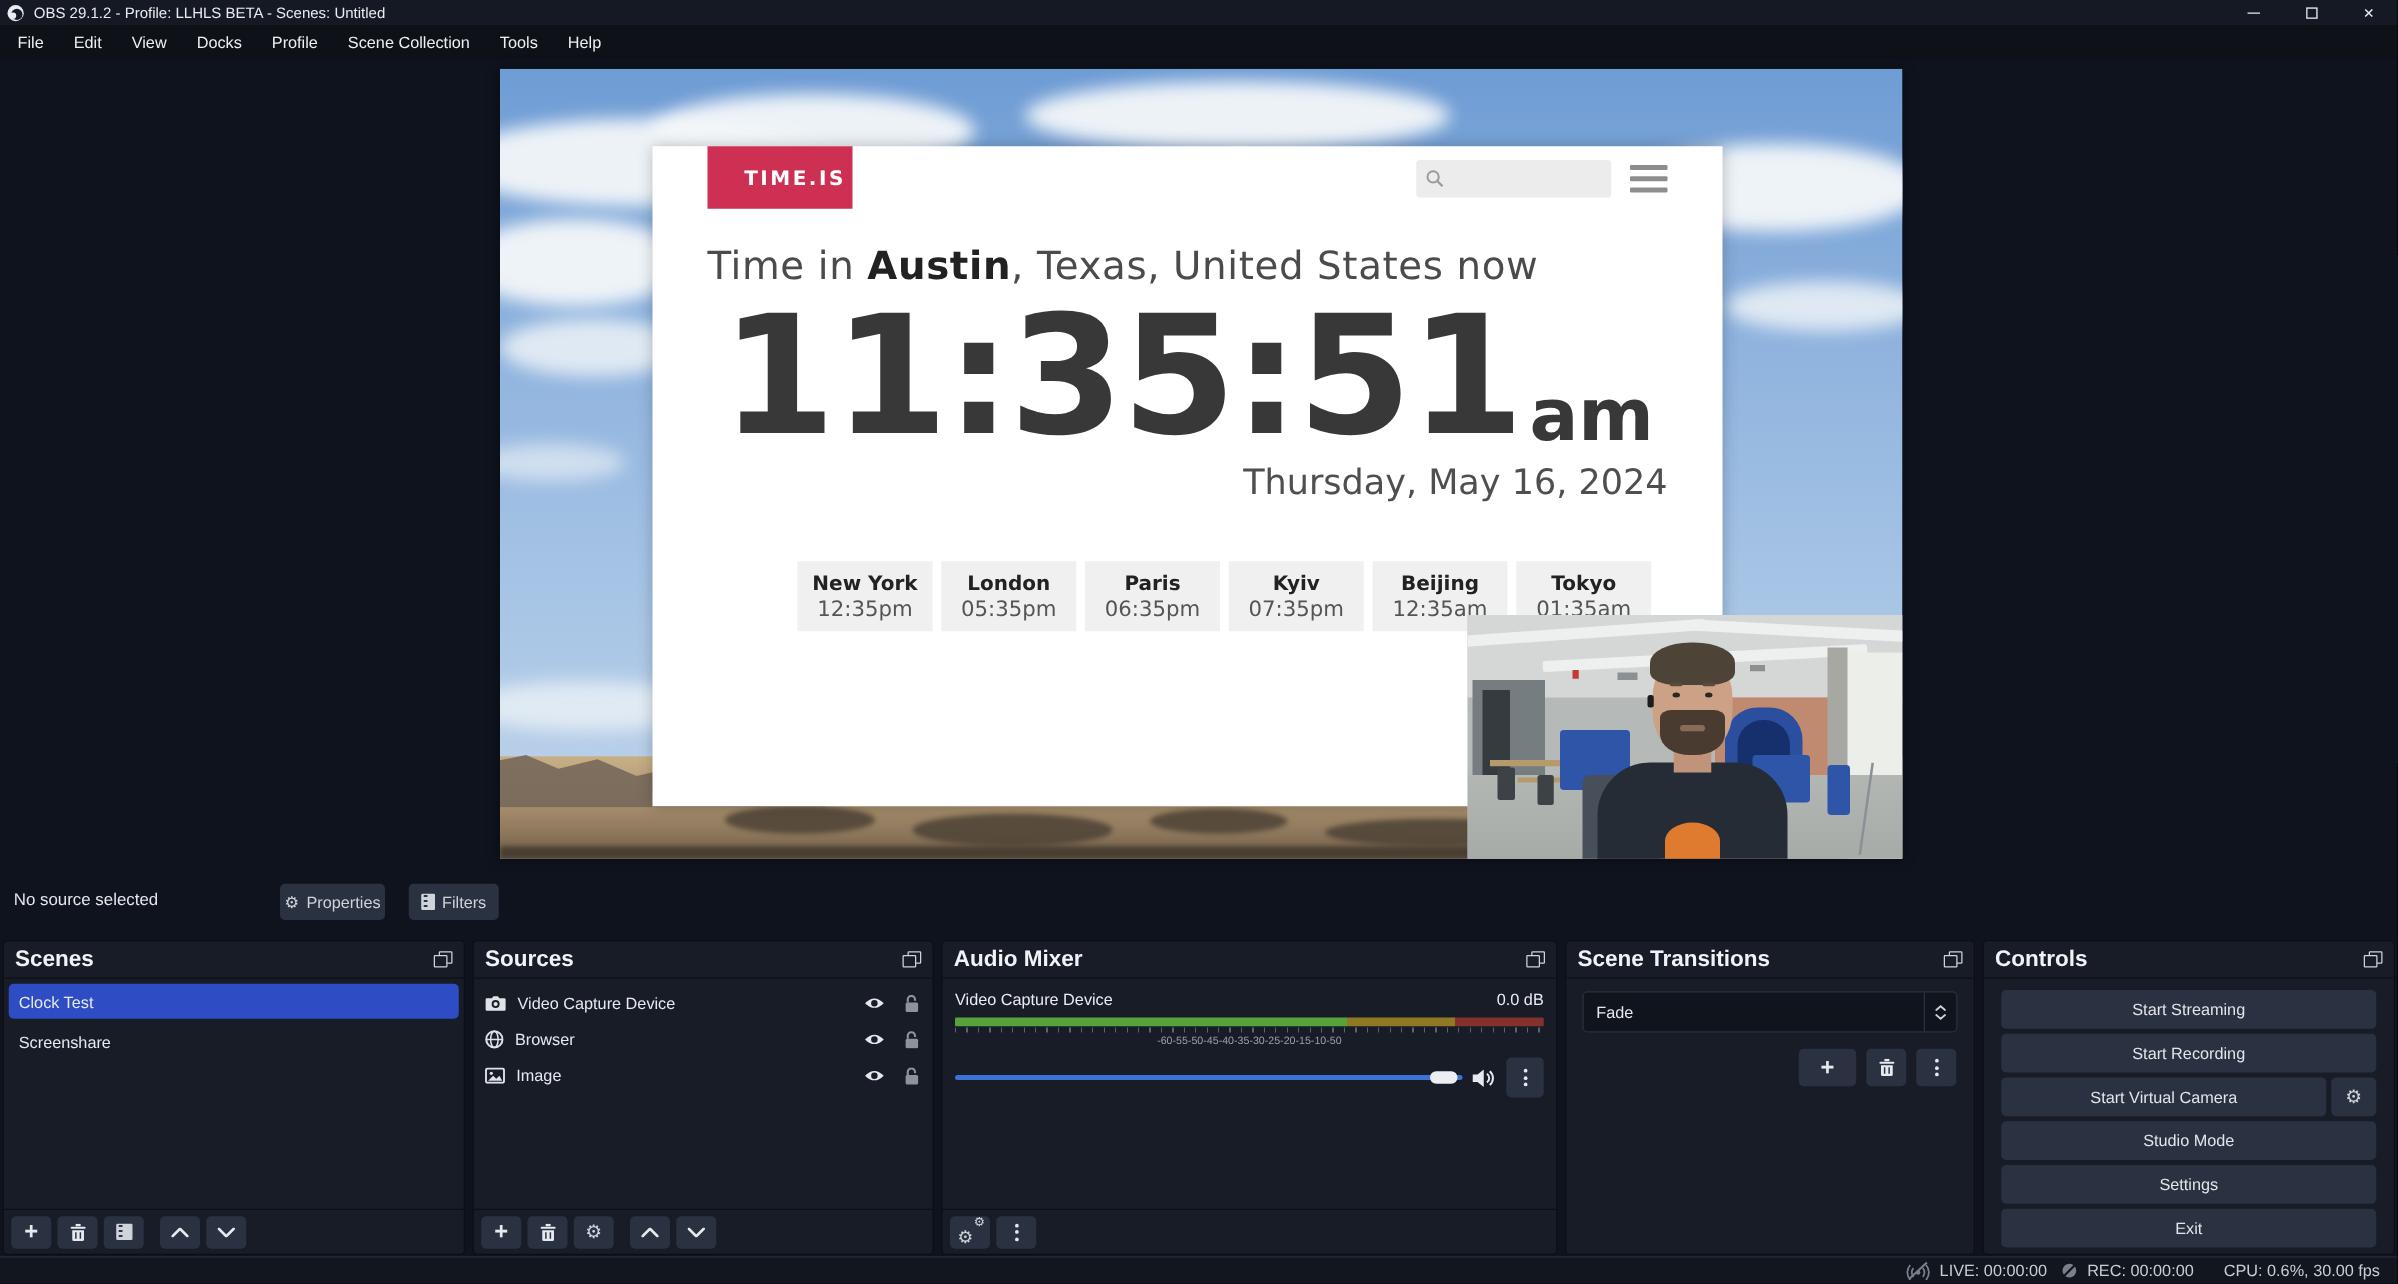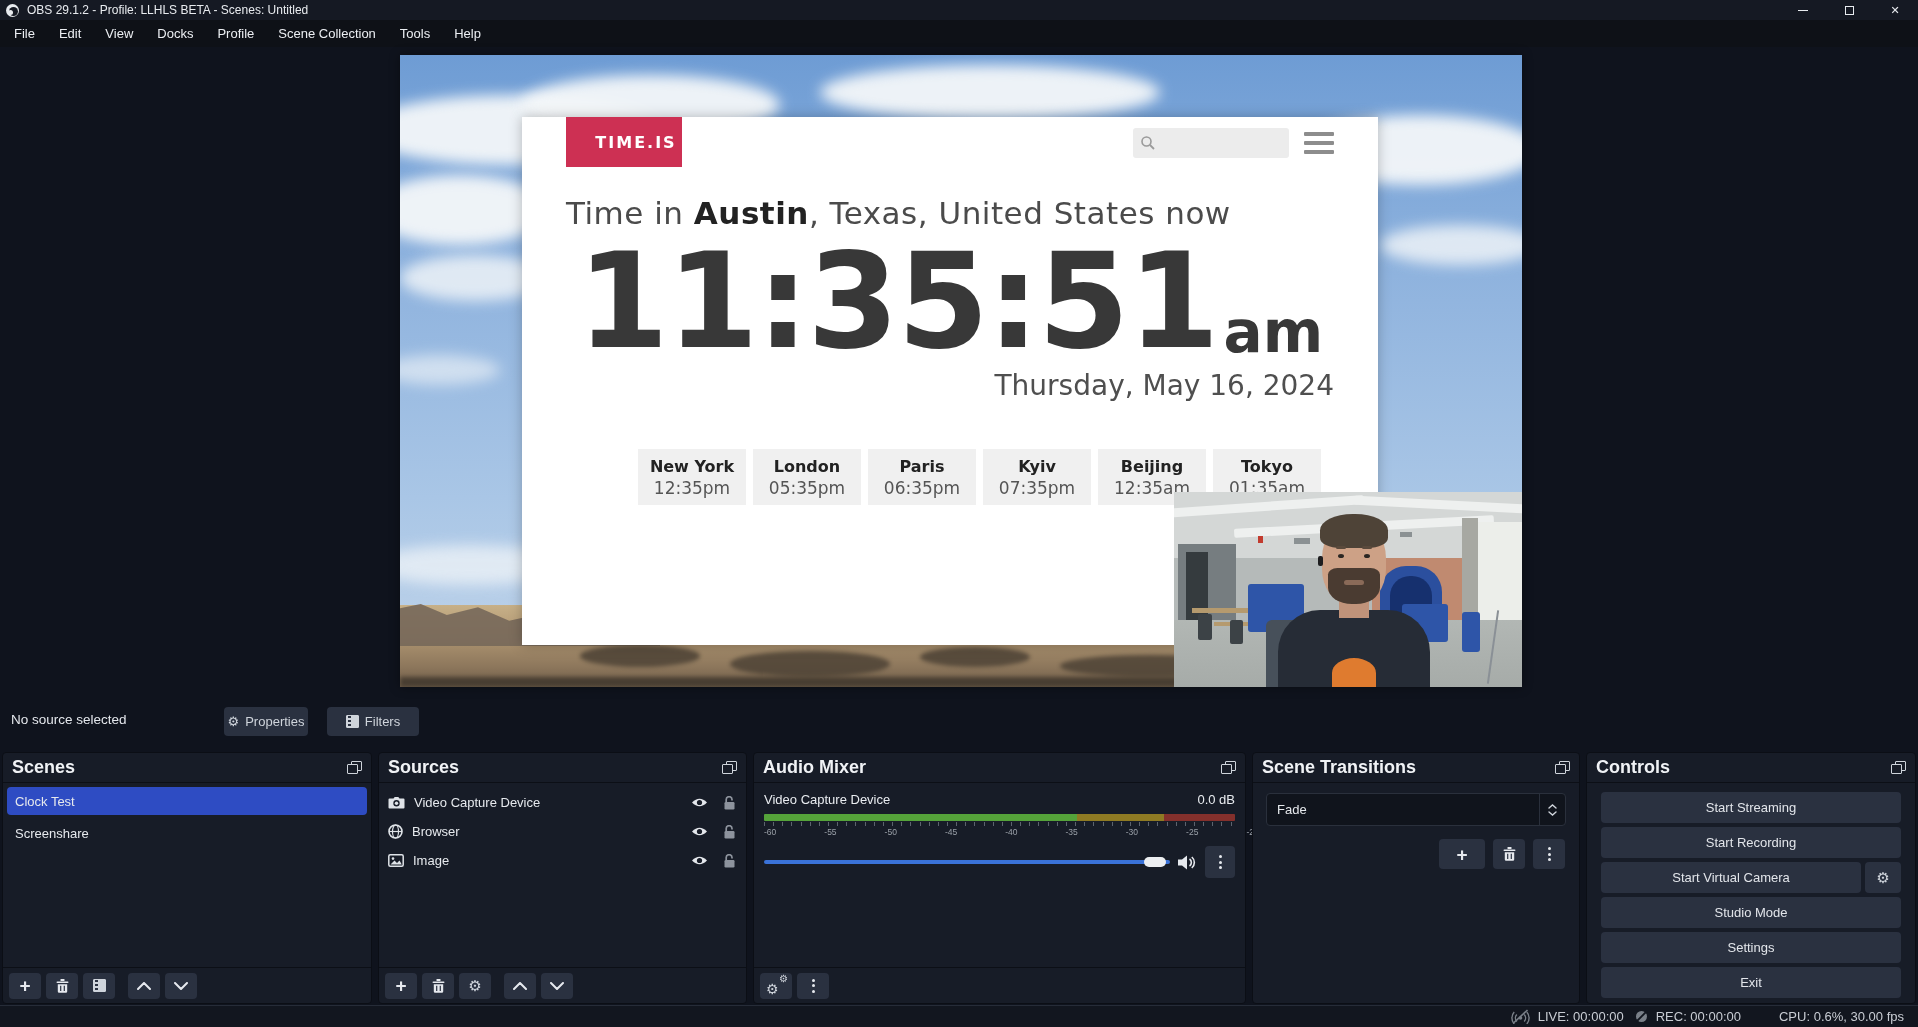--- a/index.html
+++ b/index.html
@@ -104,21 +104,21 @@
 
   .src-item { height:29px; display:flex; align-items:center; padding:0 10px 0 9px; font-size:13px; color:#e6e9ed; }
   .src-item .lbl { margin-left:9px; }
   .src-item .right { margin-left:auto; display:flex; align-items:center; gap:15px; }
 
   
   .mix-body { padding:9px 10px 0 10px; }
   .mix-row1 { display:flex; font-size:13px; color:#e9ecf0; }
   .meter { margin-top:7px; height:7px; border-radius:1px; background:linear-gradient(90deg,#55a33a 0%,#55a33a 66.5%,#8f7a23 66.5%,#8f7a23 85%,#84302c 85%,#84302c 100%); }
   .ruler { margin-top:1px; height:4px; background:repeating-linear-gradient(90deg,#5c636e 0 1px, transparent 1px 9.15px); }
-  .ticks { display:flex; justify-content:space-between; font-size:8.5px; color:#9aa0a8; margin-top:1px;gap:48px; }
+  .ticks { display:flex; justify-content:center; font-size:8.5px; color:#9aa0a8; margin-top:1px; }
   .mix-ctl { margin-top:9px; display:flex; align-items:center; gap:8px; }
   .vslider { position:relative; flex:1; height:12px; }
   .vtrack { position:absolute; left:0; top:4px; width:100%; height:4px; border-radius:2px; background:#3a72d8; }
   .vhandle { position:absolute; right:4px; top:1px; width:22px; height:10px; border-radius:5px; background:#eceef1; }
 
   
   .tr-body { padding:10px 13px 0 13px; }
   .combo { height:33px; background:#10141c; border:1px solid #2a303c; border-radius:4px; display:flex; align-items:center; }
   .combo .cval { padding-left:10px; font-size:13px; color:#e6e9ed; flex:1; }
   .combo .carets { width:26px; align-self:stretch; display:flex; flex-direction:column; align-items:center; justify-content:center; gap:2px; }
@@ -289,21 +289,21 @@
       <div class="wc-earbud"></div>
     </div>
   </div>
 
   <div class="srcrow">
     <span class="status">No source selected</span>
     <div class="pbtn" style="left:224px; width:84px;">
       <span class="gear-glyph" style="font-size:13px;">⚙</span>
       <span>Properties</span>
     </div>
-    <div class="pbtn" style="left:327px; width:92px;">
+    <div class="pbtn" style="left:327px; width:72px;">
       <span class="filters-glyph"></span>
       <span>Filters</span>
     </div>
   </div>
 
   <div class="panel" style="left:2px; width:370px;">
     <div class="panel-h">
       <span class="ptitle">Scenes</span>
       <span class="popout"></span>
     </div>
@@ -567,18 +567,18 @@
         </svg>
       <span>LIVE: 00:00:00</span>
     </span>
     <span class="sb-group">
       <svg width="15" height="15" viewBox="0 0 15 15">
           <circle cx="7.5" cy="7.5" r="5.5" fill="#7a8089"></circle>
           <line x1="2" y1="13" x2="13" y2="2" stroke="#12161f" stroke-width="1.8"></line>
         </svg>
       <span>REC: 00:00:00</span>
     </span>
-    <span class="sb-group" style="margin-left:28px;">
+    <span class="sb-group" style="margin-left:14px;">
       <span>CPU: 0.6%, 30.00 fps</span>
     </span>
   </div>
 
 </div>
 
 </body></html>

